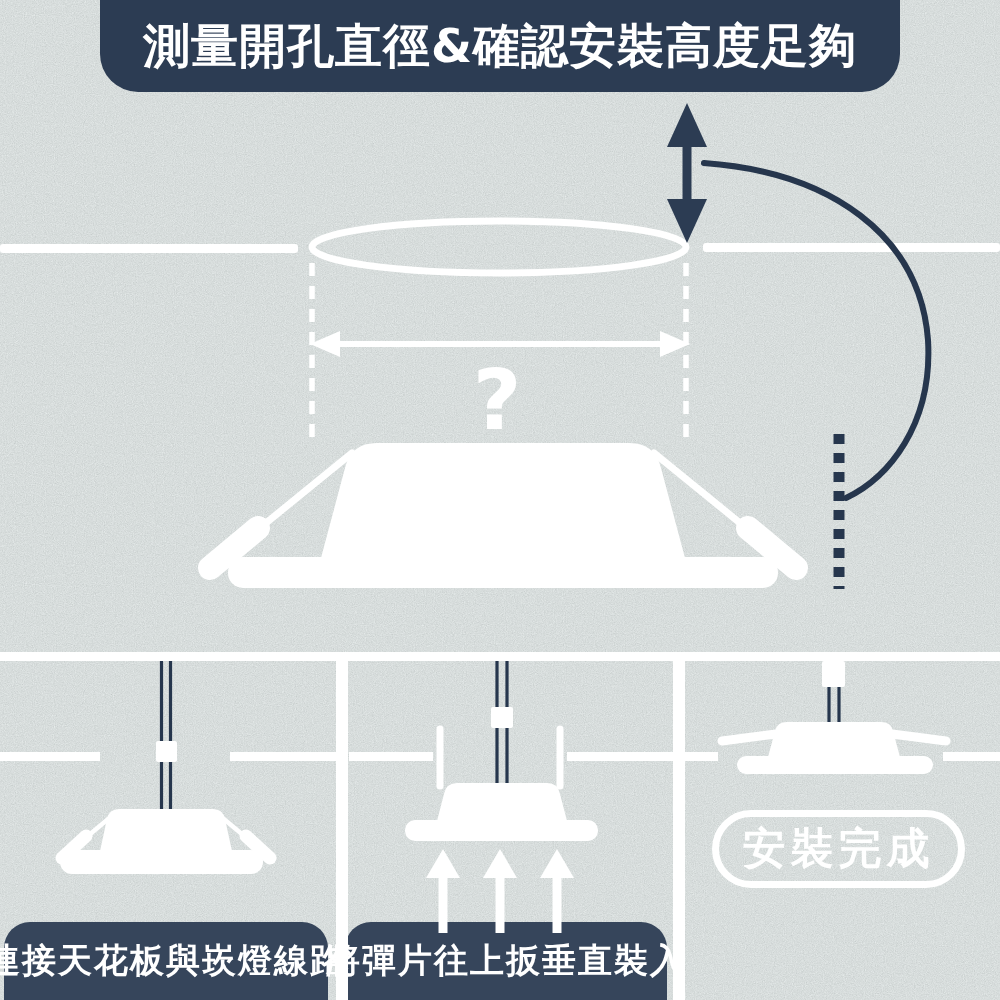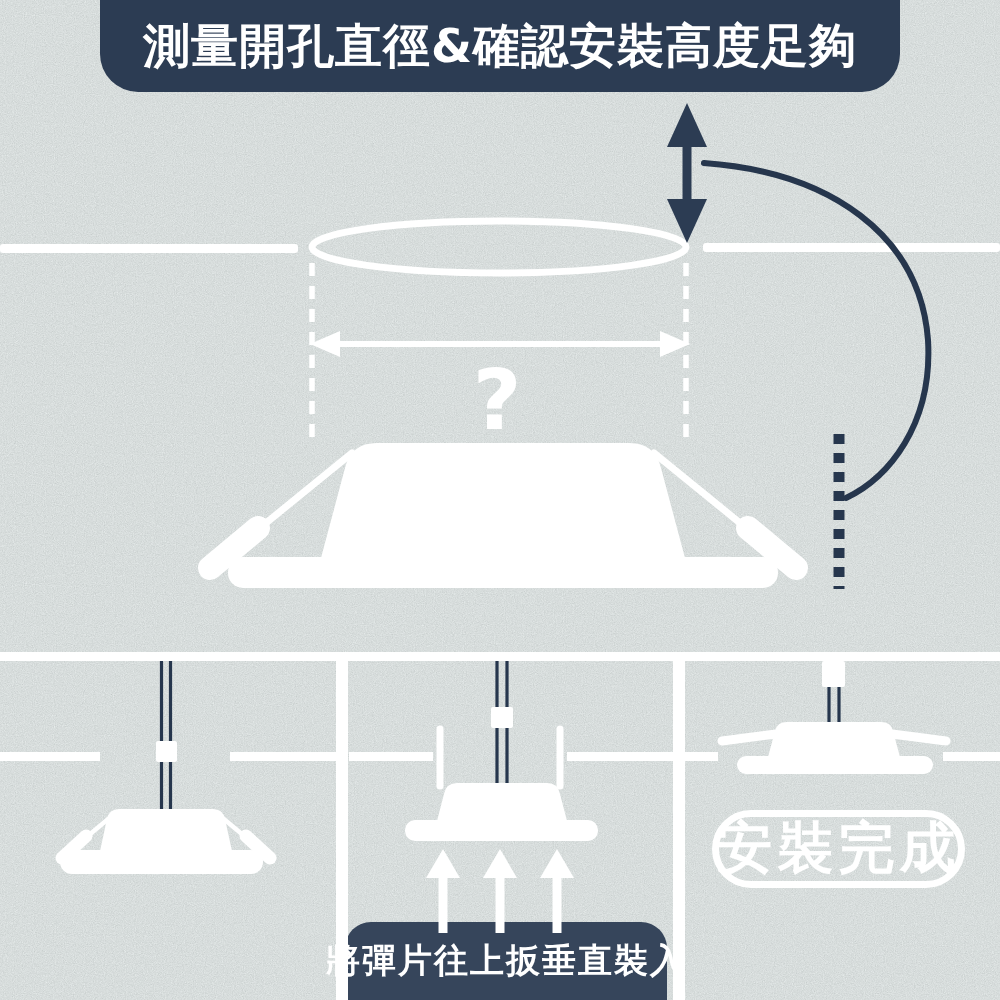--- a/index.html
+++ b/index.html
@@ -24,21 +24,21 @@
     display:flex;align-items:center;justify-content:center;
     color:#ffffff;font-size:34px;font-weight:700;letter-spacing:2px;white-space:nowrap;
   }
   .step-label.s1{left:4px;width:324px;}
   .step-label.s2{left:345px;width:322px;}
   .step-label.s3{left:686px;width:310px;}
   .badge{
     position:absolute;left:712px;top:810px;width:253px;height:78px;z-index:1;
     box-sizing:border-box;border:7px solid #ffffff;border-radius:45px;
     display:flex;align-items:center;justify-content:center;
-    color:#ffffff;font-size:56px;font-weight:700;letter-spacing:5px;white-space:nowrap;
+    color:#ffffff;font-size:43px;font-weight:700;letter-spacing:5px;white-space:nowrap;
   }
 </style>
 </head>
 <body>
 
 <div class="stage">
 
   <svg class="felt" width="1000" height="1000" aria-hidden="true">
     <defs>
       <filter id="feltNoise" x="0" y="0" width="100%" height="100%">
@@ -49,20 +49,23 @@
                   0 0 0 0 1"></feColorMatrix>
       </filter>
     </defs>
     <rect width="1000" height="1000" filter="url(#feltNoise)"></rect>
   </svg>
 
   <div class="banner">
     <span class="banner-text">測量開孔直徑&amp;確認安裝高度足夠</span>
   </div>
 
+  <div class="step-label s1">
+    <span>連接天花板與崁燈線路</span>
+  </div>
   <div class="step-label s2">
     <span>將彈片往上扳垂直裝入</span>
   </div>
 
   <div class="badge">
     <span>安裝完成</span>
   </div>
 
   <svg class="layer" width="1000" height="1000" viewBox="0 0 1000 1000">
 

